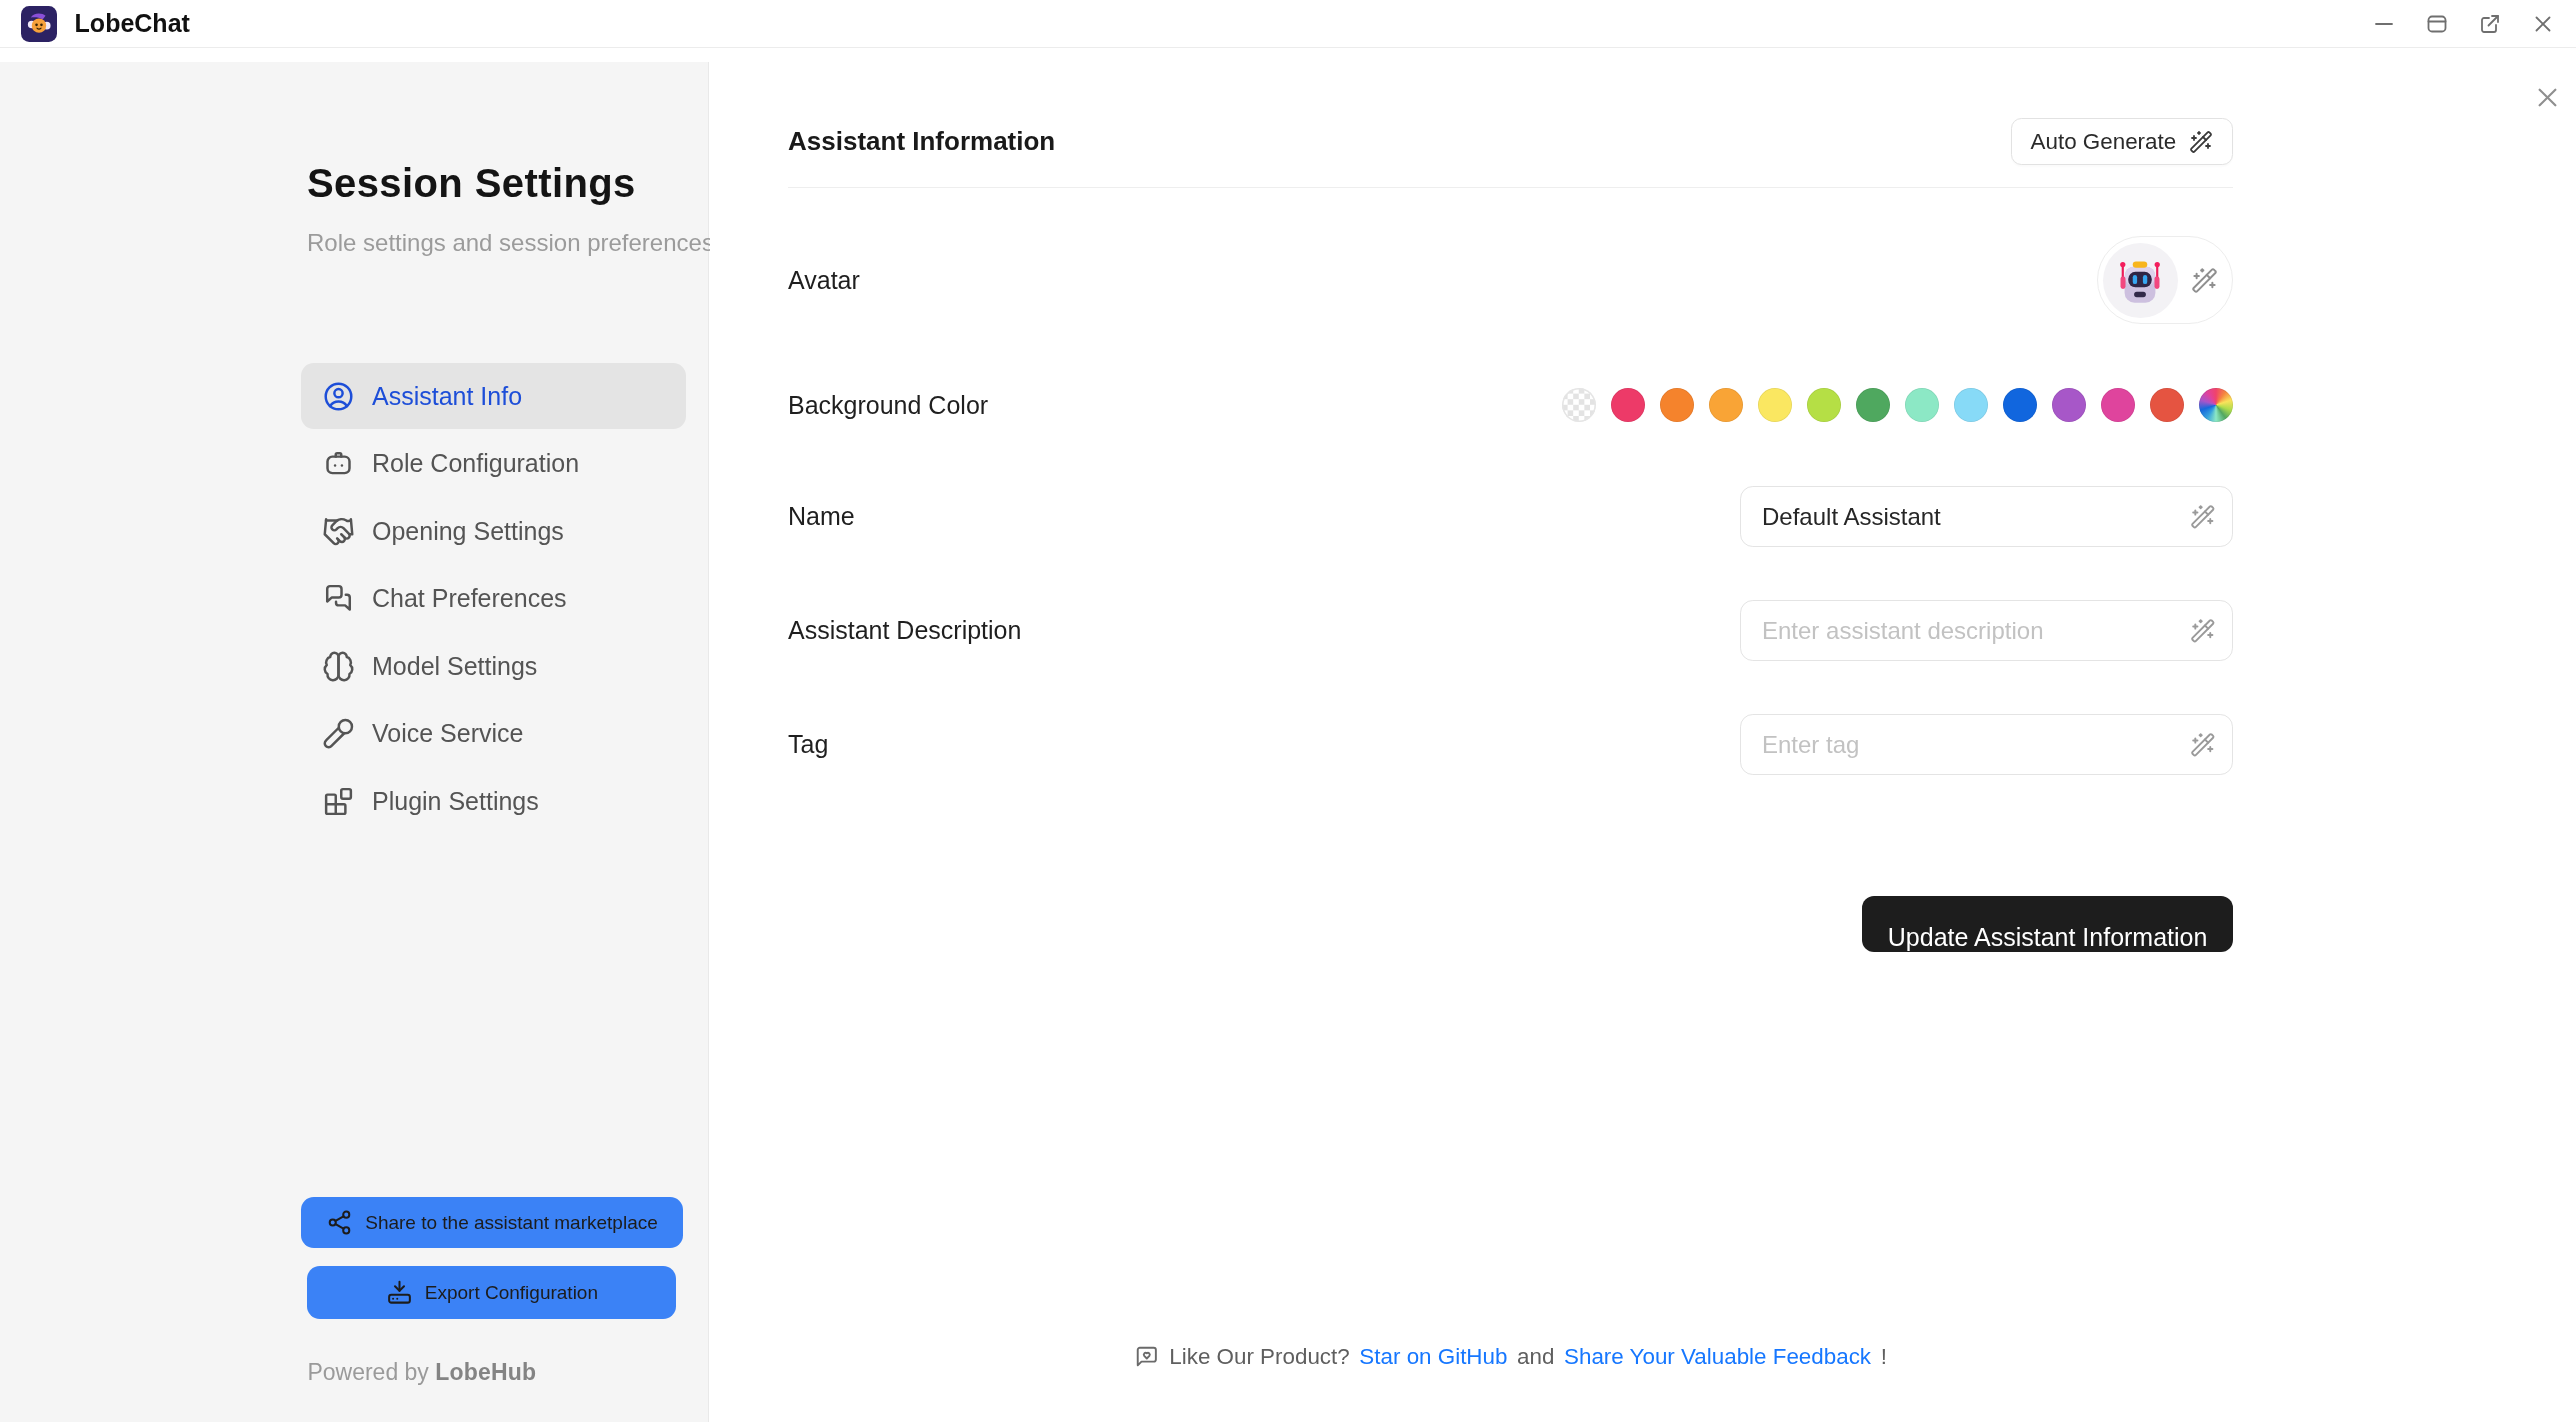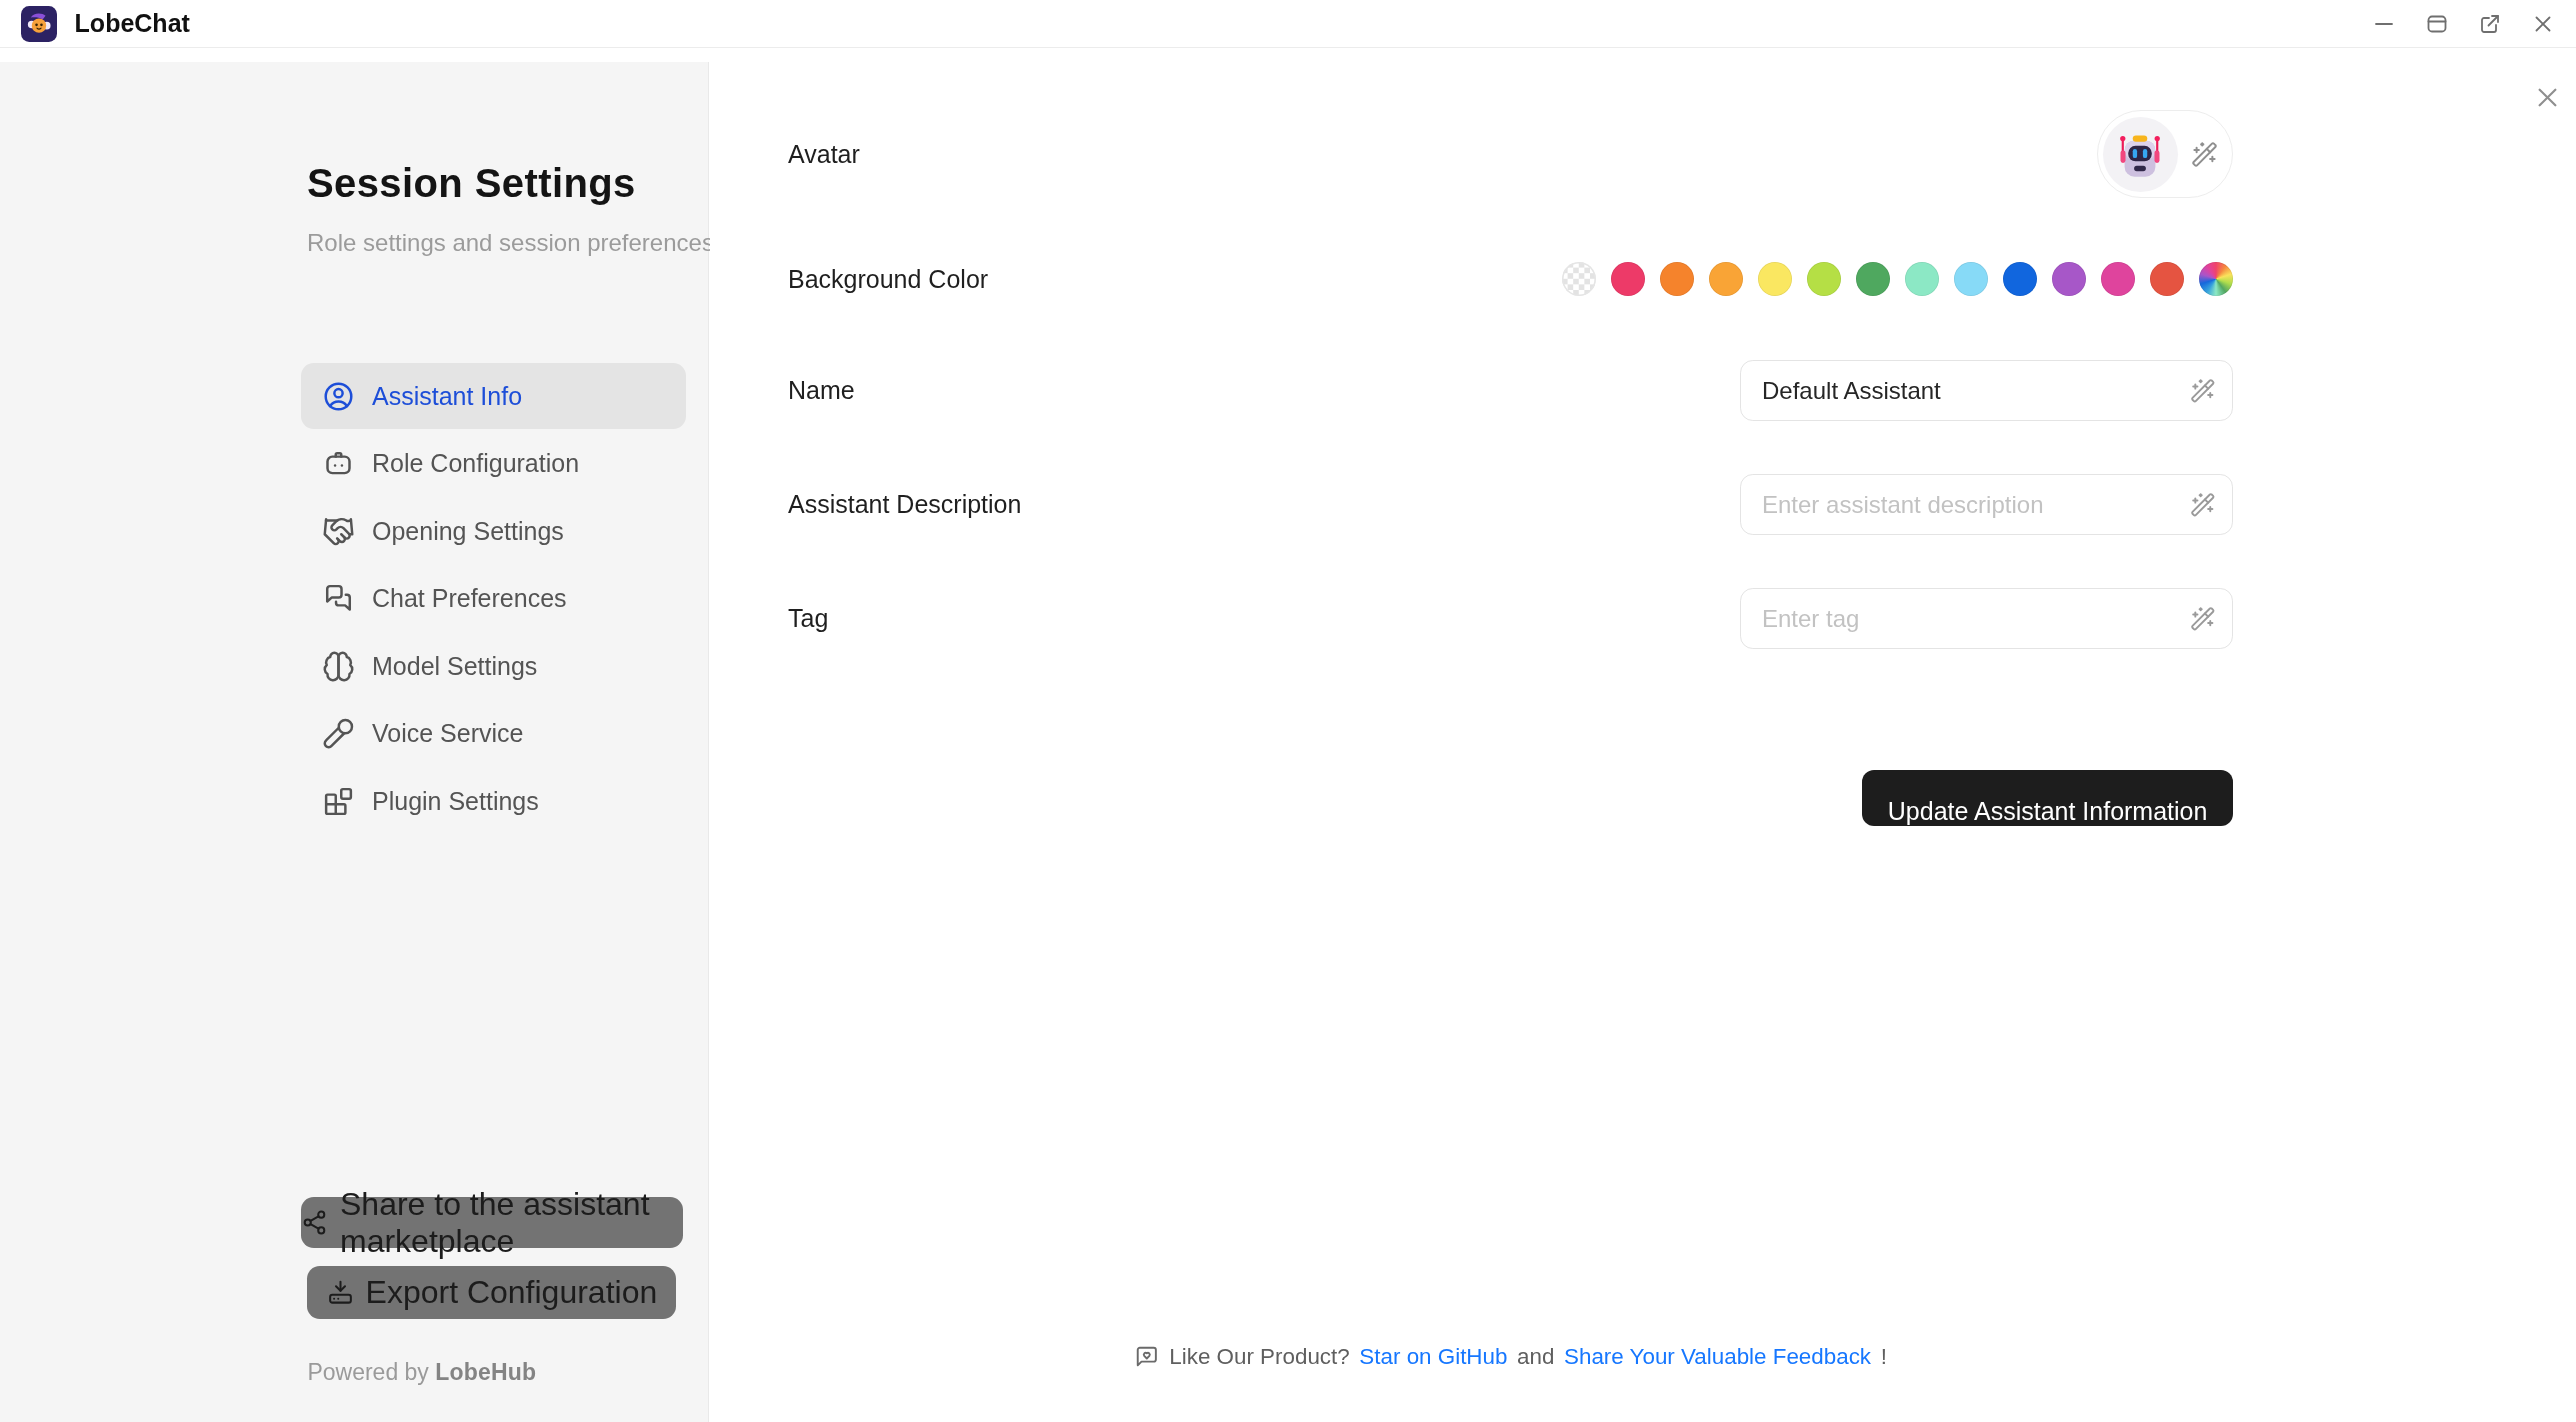--- a/index.html
+++ b/index.html
@@ -23,22 +23,22 @@
   .sb-head{padding:99px 0 0 307px;}
   .sb-title{font-size:40px;font-weight:800;color:#141414;letter-spacing:0.4px;}
   .sb-sub{margin-top:21px;font-size:24px;line-height:32px;color:#9b9b9b;width:528px;}
   .nav{position:absolute;top:301px;left:301px;width:385px;display:flex;flex-direction:column;gap:1.6px;}
   .nav-item{height:66px;display:flex;align-items:center;padding:0 0 0 21px;box-sizing:border-box;
             border-radius:12.8px;color:#545454;cursor:pointer;}
   .nav-item.active{background:#e4e4e4;color:#1d4ed8;}
   .nav-icon{width:33px;height:33px;margin-right:17px;}
   .nav-label{font-size:25px;}
   .sb-bottom{position:absolute;left:301px;bottom:0;width:385px;}
-  .sb-btn{display:flex;align-items:center;justify-content:center;gap:12px;background:#737373;
-          border-radius:12.8px;color:#1c1c1c;font-size:32px;cursor:pointer;box-sizing:border-box;}
+  .sb-btn{display:flex;align-items:center;justify-content:center;gap:12px;background:#3b82f6;
+          border-radius:12.8px;color:#1c1c1c;font-size:19px;cursor:pointer;box-sizing:border-box;}
   .sb-btn .icon{width:27px;height:27px;}
   .btn-share{height:51px;width:382px;margin-bottom:17.6px;}
   .btn-export{height:53px;width:369px;margin-left:6.4px;}
   .powered{margin:40px 0 37px 6.4px;font-size:23px;color:#9a9a9a;}
   .powered b{color:#848484;font-weight:700;letter-spacing:0.2px;}
 
   
   .main{position:absolute;top:62px;left:710px;right:0;bottom:0;background:#fff;}
   .main-close{position:absolute;top:21px;right:14.4px;width:29px;height:29px;color:#8f8f8f;cursor:pointer;}
   .content{margin-left:78px;width:1445px;}
@@ -247,20 +247,38 @@
 
   <div class="main">
     <span class="icon main-close">
         <svg viewBox="0 0 24 24" fill="none" stroke="currentColor" stroke-width="1.8" stroke-linecap="round" stroke-linejoin="round">
           <path d="M5.5 5.5l13 13"></path>
           <path d="M18.5 5.5l-13 13"></path>
         </svg>
       </span>
 
     <div class="content">
+      <div class="header-row">
+        <span class="section-title">Assistant Information</span>
+        <div class="auto-btn">
+          <span>Auto Generate</span>
+          <span class="icon">
+              <svg viewBox="0 0 24 24" fill="none" stroke="currentColor" stroke-width="1.8" stroke-linecap="round" stroke-linejoin="round">
+                <path d="m21.64 3.64-1.28-1.28a1.21 1.21 0 0 0-1.72 0L2.36 18.64a1.21 1.21 0 0 0 0 1.72l1.28 1.28a1.2 1.2 0 0 0 1.72 0L21.64 5.36a1.2 1.2 0 0 0 0-1.72"></path>
+                <path d="m14 7 3 3"></path>
+                <path d="M5 6v4"></path>
+                <path d="M19 14v4"></path>
+                <path d="M10 2v2"></path>
+                <path d="M7 8H3"></path>
+                <path d="M21 16h-4"></path>
+                <path d="M11 3H9"></path>
+              </svg>
+            </span>
+        </div>
+      </div>
 
       <div class="row row-avatar">
         <span class="row-label">Avatar</span>
         <div class="row-control">
           <div class="avatar-pill">
             <span class="avatar-circle">
               <span class="icon" style="width:58px;height:58px;">
                   <svg viewBox="0 0 64 64">
                     <path d="M13 34V16" stroke="#ec1c59" stroke-width="2.4"></path>
                     <circle cx="13" cy="15" r="2.9" fill="#f31e5d"></circle>

